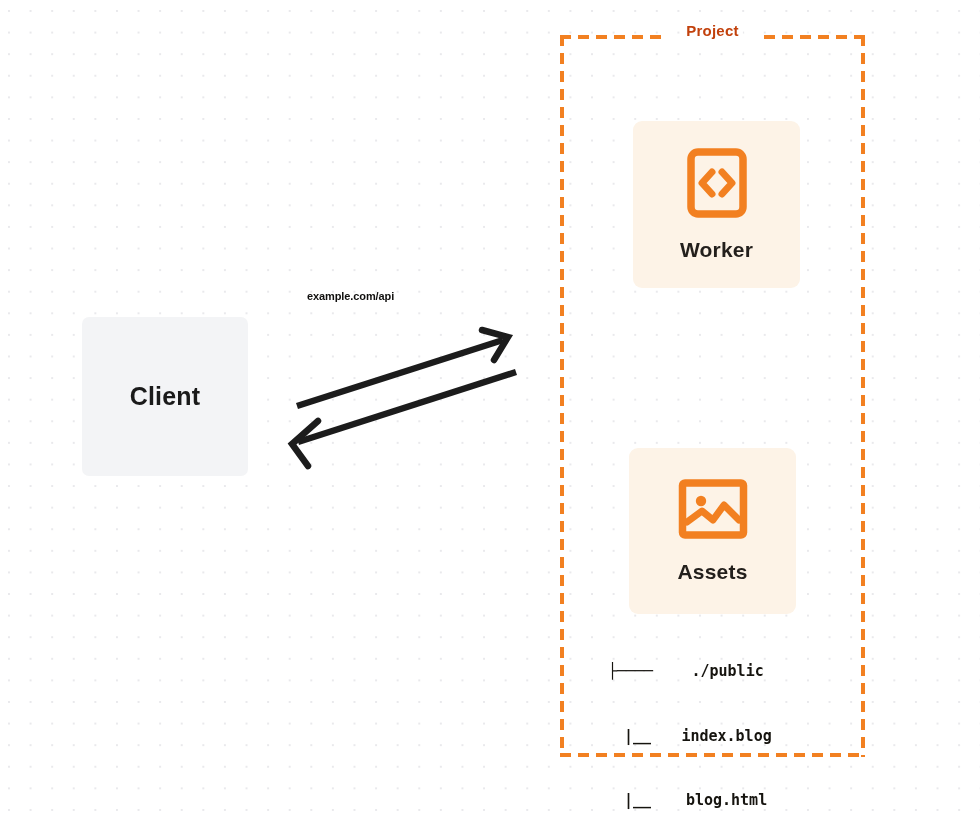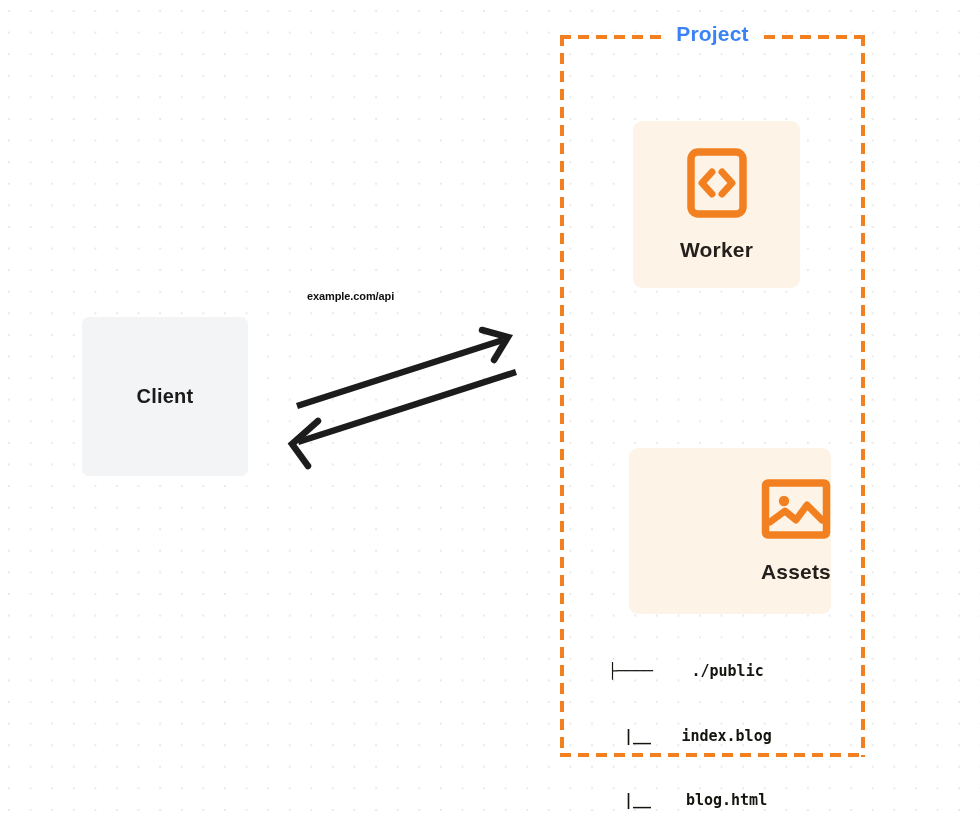--- a/index.html
+++ b/index.html
@@ -28,21 +28,21 @@
     top: 317px;
     width: 166px;
     height: 159px;
     background: #f3f4f6;
     border-radius: 7px;
     display: flex;
     align-items: center;
     justify-content: center;
   }
   #client-node .node-label {
-    font-size: 20px;
+    font-size: 25px;
     font-weight: bold;
     color: #1a1a1a;
     letter-spacing: .2px;
   }
 
   
   #connection-label {
     position: absolute;
     left: 307px;
     top: 290px;
@@ -96,39 +96,39 @@
   }
   #project-boundary .edge-left { left: 0; }
   #project-boundary .edge-right { right: 0; }
   #project-title {
     position: absolute;
     top: -13px;
     left: 50%;
     transform: translateX(-50%);
     background: #ffffff;
     padding: 0 4px;
-    font-size: 21px;
-    font-weight: bold;
-    color: #3b82f6;
+    font-size: 15px;
+    font-weight: bold;
+    color: #c2410c;
     letter-spacing: .2px;
     white-space: nowrap;
   }
 
   
   .resource-card {
     position: absolute;
     background: #fdf3e7;
     border-radius: 9px;
     display: flex;
     flex-direction: column;
     align-items: center;
     justify-content: center;
   }
   #worker-card { left: 633px; top: 101px; width: 167px; height: 167px; margin-top: 20px; }
-  #assets-card { left: 629px; top: 448px; width: 202px; height: 166px; align-items: flex-end; }
+  #assets-card { left: 629px; top: 448px; width: 167px; height: 166px; }
   .resource-card .card-icon {
     display: block;
     margin-bottom: 16px;
   }
   .resource-card .card-label {
     font-size: 21px;
     font-weight: bold;
     color: #231f1c;
     letter-spacing: .2px;
   }

